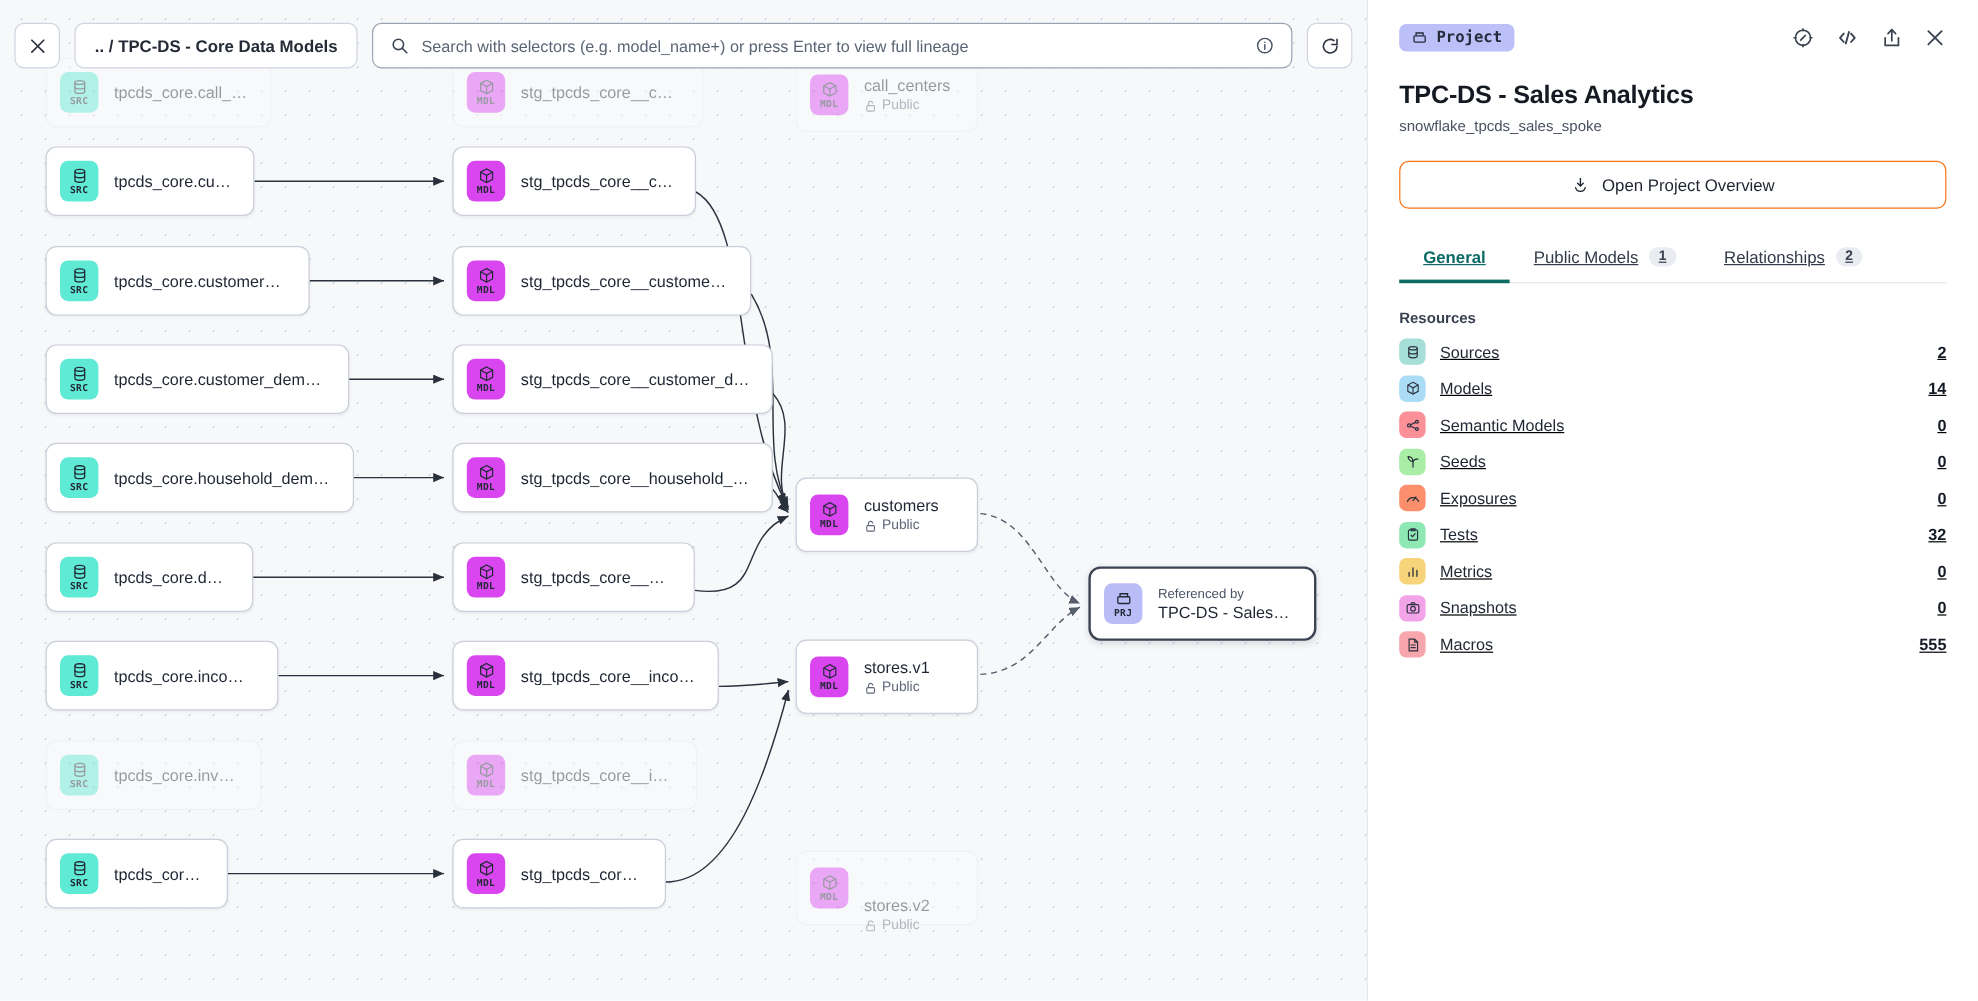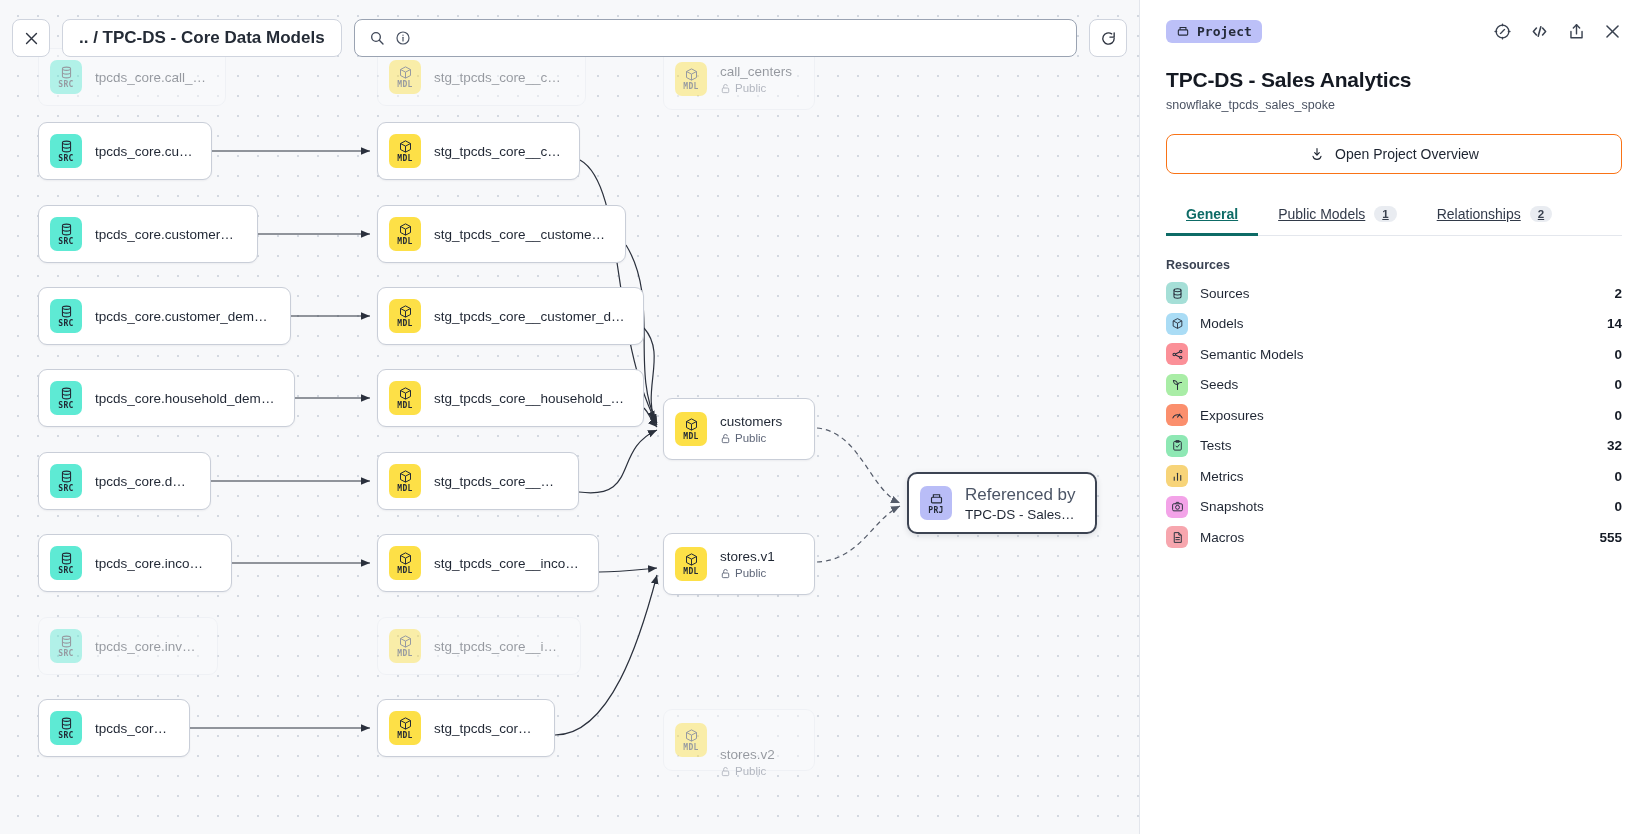--- a/index.html
+++ b/index.html
@@ -28,21 +28,21 @@
     padding: 0 12px; z-index: 40;
     background: rgba(255,255,255,0.0);
   }
   .tb-btn {
     height: 38px; min-width: 38px; border: 1px solid #cfd4de; border-radius: 8px;
     background: #fff; display: flex; align-items: center; justify-content: center;
     cursor: pointer; color: #2e3440;
   }
   .breadcrumb {
     height: 38px; border: 1px solid #cfd4de; border-radius: 8px; background: #fff;
-    display: flex; align-items: center; padding: 0 16px; font-size: 17px;
+    display: flex; align-items: center; padding: 0 16px; font-size: 14px;
     color: #242b36; font-weight: 600; cursor: pointer; white-space: nowrap;
   }
   .search {
     flex: 1; height: 38px; border: 1px solid #9aa3b2; border-radius: 8px; background: #fff;
     display: flex; align-items: center; gap: 10px; padding: 0 14px; cursor: text;
   }
   .search input {
     flex: 1; border: none; outline: none; font-size: 13.5px; color: #2b3240;
     font-family: "Liberation Sans", sans-serif; background: transparent;
   }
@@ -62,29 +62,29 @@
   .node.prj {
     border: 2px solid #3c4352; border-radius: 10px; height: 62px;
     box-shadow: 0 2px 6px rgba(16,24,40,.12);
   }
   .nico {
     width: 32px; height: 34px; border-radius: 7px; flex: 0 0 auto;
     display: flex; flex-direction: column; align-items: center; justify-content: center;
     gap: 0px; color: #232a36;
   }
   .nico.src { background: #5eead4; justify-content: center; }
-  .nico.mdl { background: #fde047; }
+  .nico.mdl { background: #d946ef; }
   .nico.prj { background: #b9bdf7; }
   .nico .tag { font-size: 8px; font-weight: 700; letter-spacing: .3px;
     font-family: "DejaVu Sans Mono", monospace; line-height: 9px; }
   .nlabel { font-size: 13.5px; color: #1f2633; white-space: nowrap;
             overflow: hidden; text-overflow: ellipsis; }
   .nsub { font-size: 11.5px; color: #5e6678; display: flex; align-items: center; gap: 4px; margin-top: 3px; }
   .ntext { display: flex; flex-direction: column; justify-content: center; min-width: 0; }
-  .ntext .sm { font-size: 17px; color: #4c5566; }
+  .ntext .sm { font-size: 11px; color: #4c5566; }
 
   
   .panel {
     width: 509px; height: 834px; background: #fff; border-left: 1px solid #e3e6ec;
     padding: 16px 26px 0 26px; position: relative;
   }
   .panel-top { display: flex; align-items: center; justify-content: space-between; height: 30px; }
   .chip {
     display: inline-flex; align-items: center; gap: 7px; background: #bcc0f8;
     border-radius: 6px; padding: 4px 10px; font-size: 13px; font-weight: 700;
@@ -106,21 +106,21 @@
     margin-bottom: -1px;
     text-decoration: underline;
   }
   .tab.active { color: #0d6b66; font-weight: 700; border-bottom-color: #0d6b66; }
   .tab .badge {
     background: #e9ecf1; color: #39414f; border-radius: 10px; font-size: 11.5px;
     padding: 2px 8px; font-weight: 600;
   }
   .sec-title { font-size: 12.5px; font-weight: 700; color: #3a4252; margin-top: 22px; }
   .res-row {
-    display: flex; align-items: center; height: 30.5px; cursor: pointer;
+    display: flex; align-items: center; height: 30.5px; cursor: pointer; text-decoration: underline;
   }
   .res-ico {
     width: 22px; height: 22px; border-radius: 6px; flex: 0 0 auto;
     display: flex; align-items: center; justify-content: center; color: #2a313e;
   }
   .res-name { font-size: 13.5px; color: #1f2633; margin-left: 12px; flex: 1; }
   .res-count { font-size: 13.5px; color: #151b26; font-weight: 600; }
   .res-list { margin-top: 6px; }
 </style>
 </head>
@@ -170,20 +170,21 @@
         <svg width="17" height="17" viewBox="0 0 24 24" fill="none" stroke="currentColor" stroke-width="2" stroke-linecap="round">
           <path d="M5 5 L19 19 M19 5 L5 19"></path>
         </svg>
       </div>
       <div class="breadcrumb">.. / TPC-DS - Core Data Models</div>
       <div class="search">
         <svg width="16" height="16" viewBox="0 0 24 24" fill="none" stroke="#404858" stroke-width="2" stroke-linecap="round">
           <circle cx="10.5" cy="10.5" r="6.5"></circle>
             <path d="M15.5 15.5 L21 21"></path>
         </svg>
+        <input value="" placeholder="Search with selectors (e.g. model_name+) or press Enter to view full lineage" style="">
         <svg width="16" height="16" viewBox="0 0 24 24" fill="none" stroke="#4a5363" stroke-width="1.8">
           <circle cx="12" cy="12" r="9"></circle>
             <path d="M12 11 L12 16.5" stroke-linecap="round"></path>
           <circle cx="12" cy="7.8" r="1" fill="#4a5363" stroke="none"></circle>
         </svg>
       </div>
       <div class="tb-btn">
         <svg width="17" height="17" viewBox="0 0 24 24" fill="none" stroke="currentColor" stroke-width="1.9" stroke-linecap="round">
           <path d="M20 12 A8 8 0 1 1 16.5 5.4"></path>
             <path d="M20 4 L20 10 L14 10"></path>

